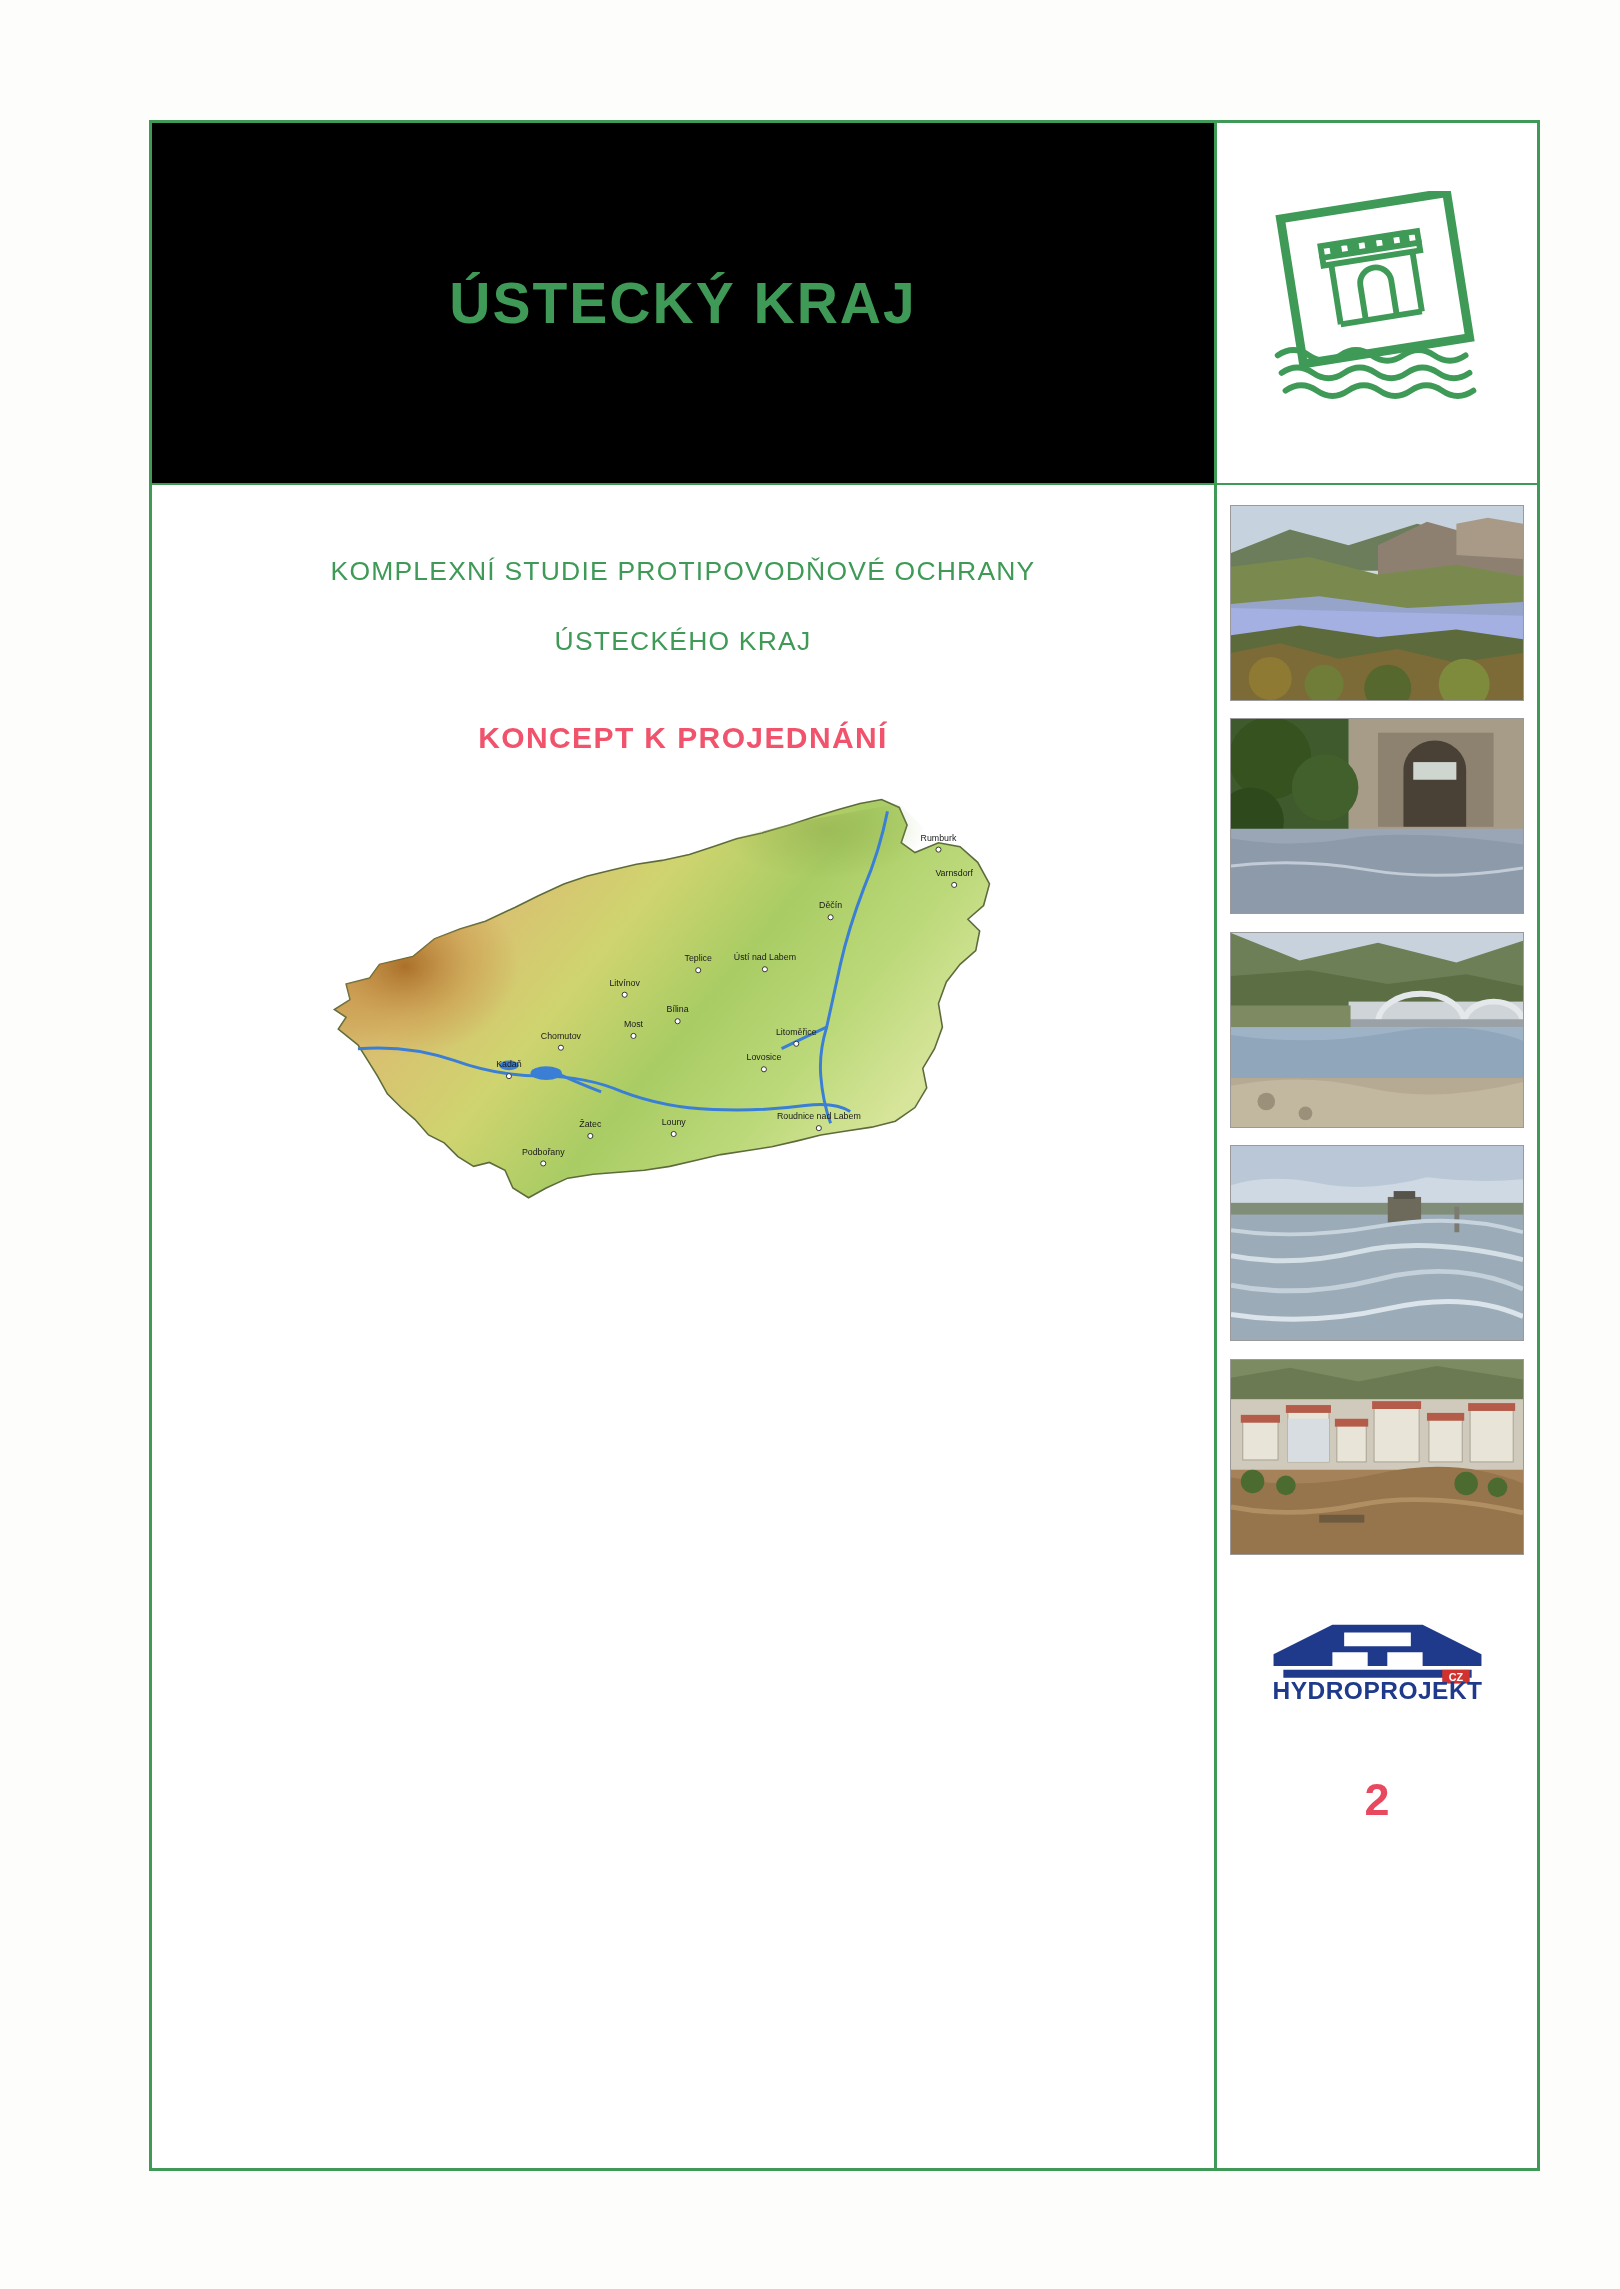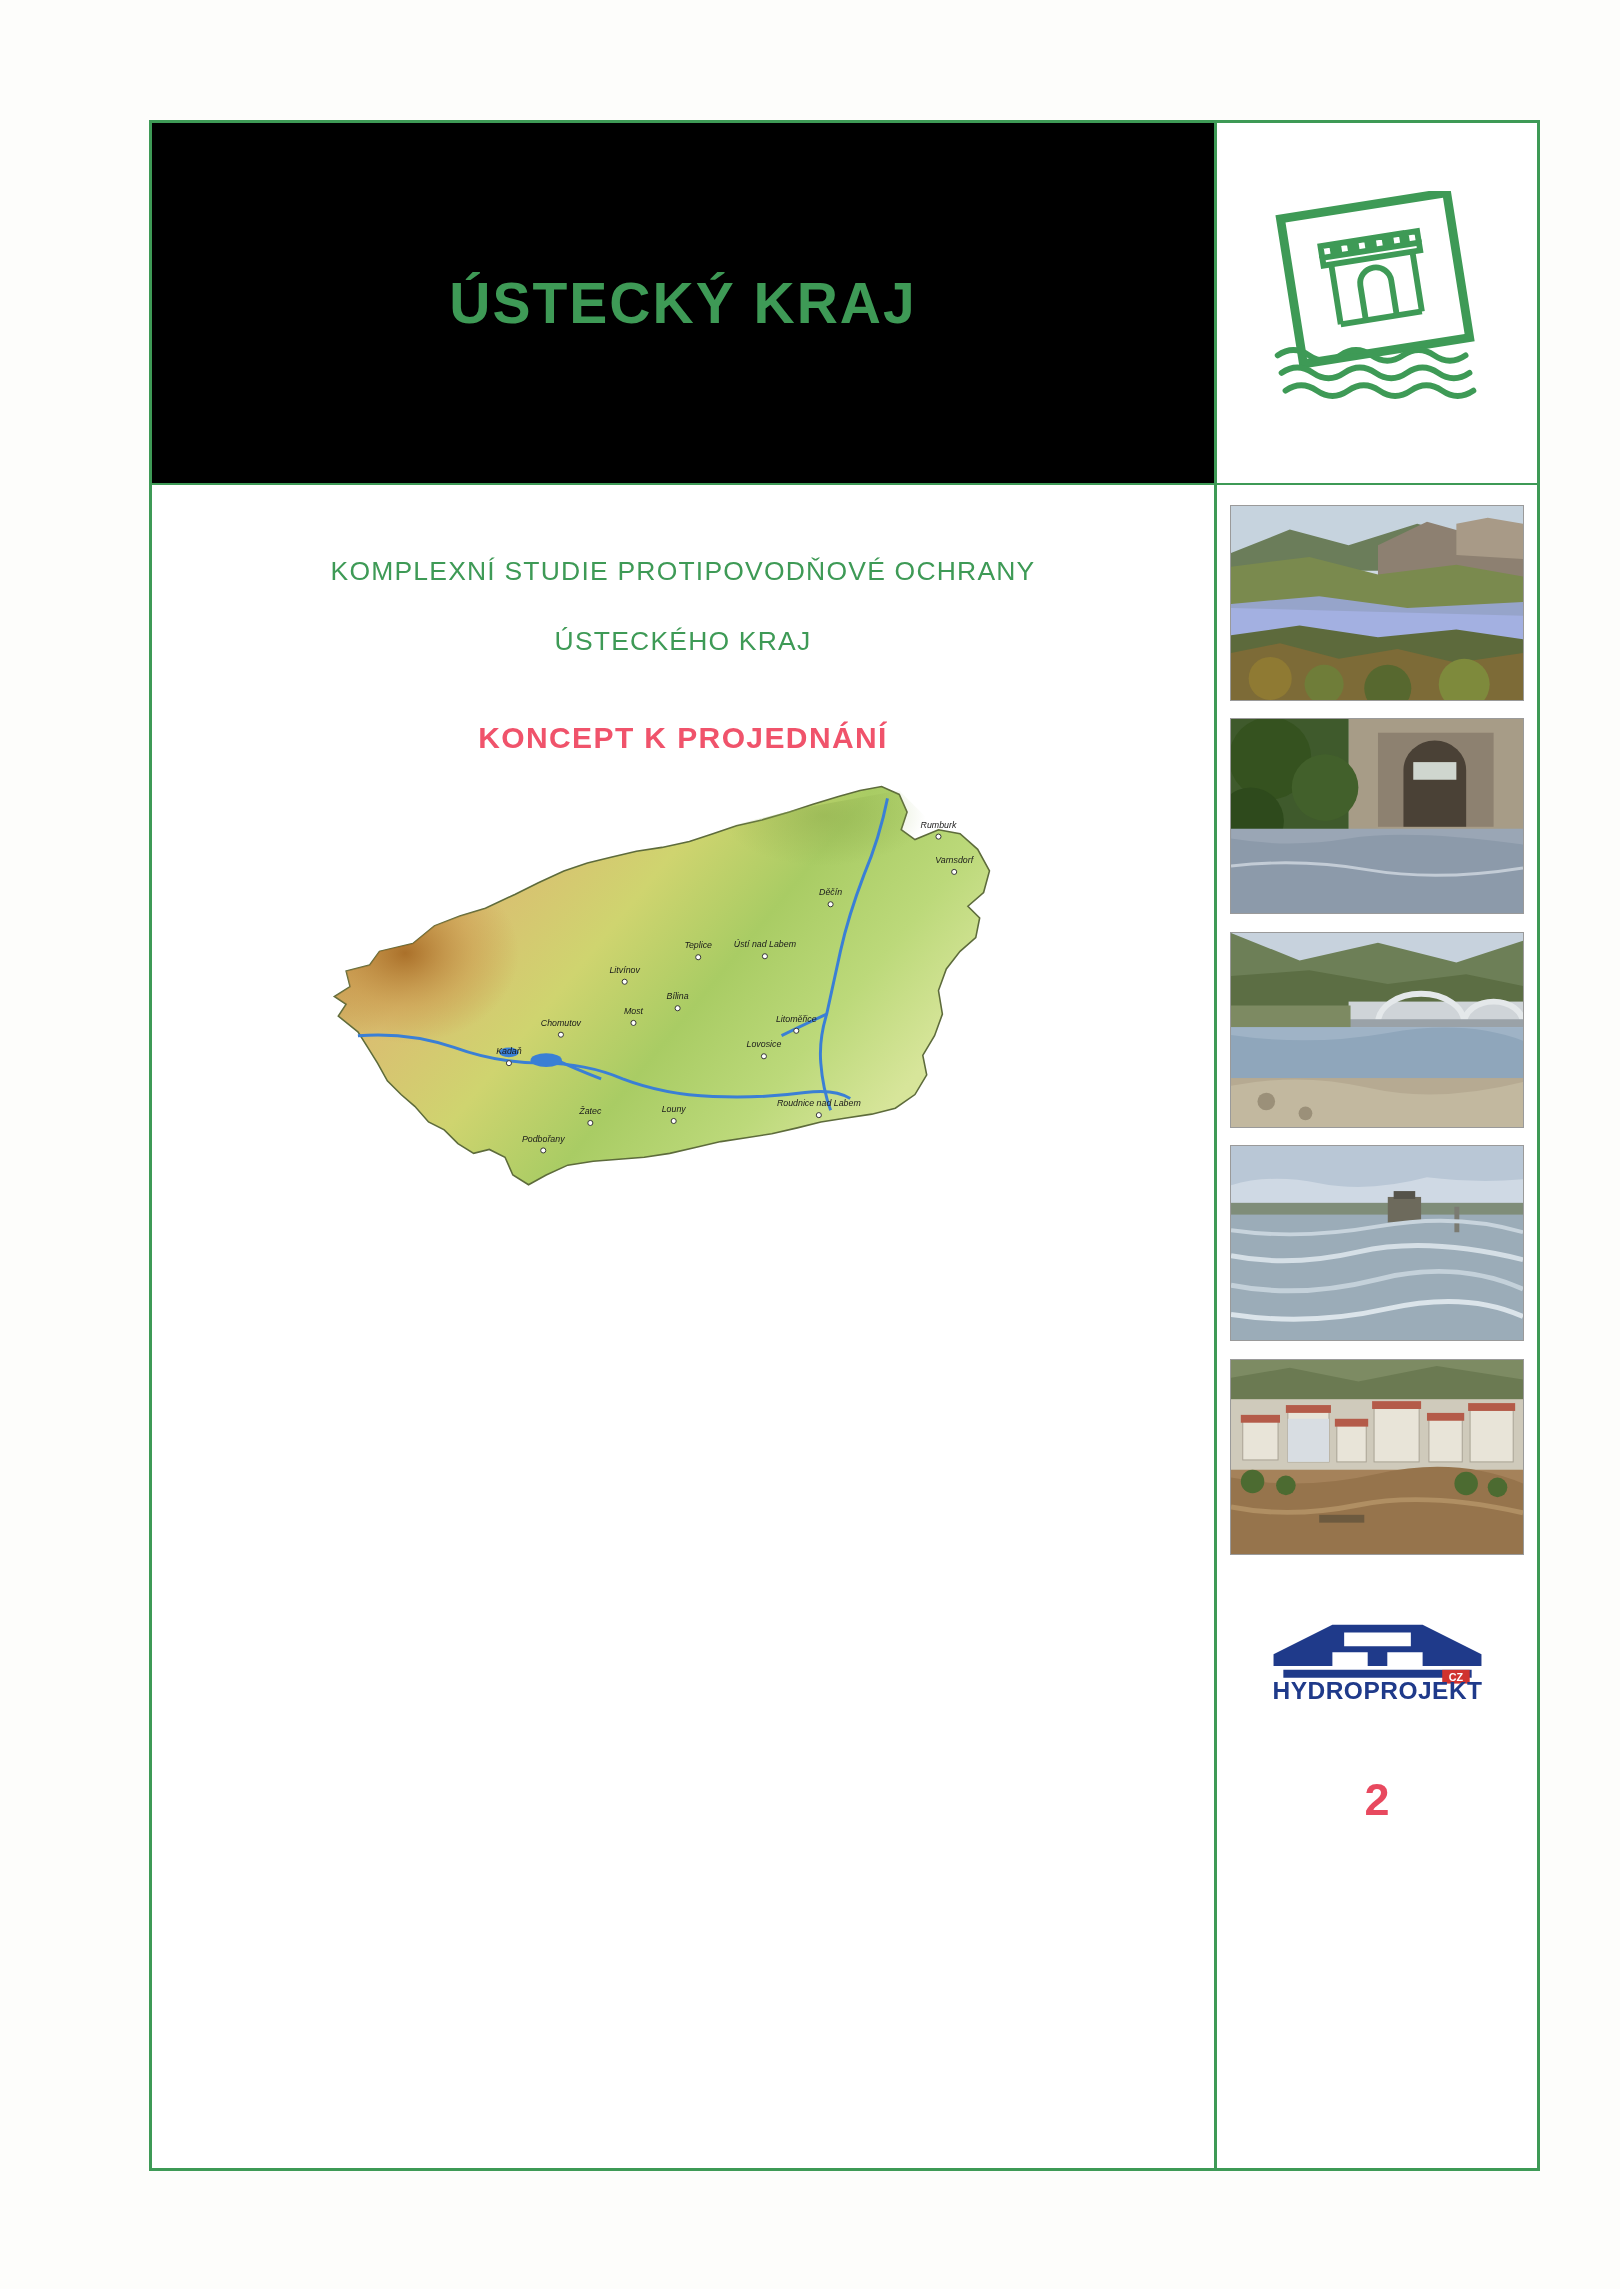--- a/index.html
+++ b/index.html
@@ -125,24 +125,23 @@
     font-size: 24.5px;
     font-weight: bold;
     color: #2d2d2d;
     letter-spacing: 1px;
   }
 
   
   .map-wrap {
     position: absolute;
     left: 0;
-    top: 235px;
+    top: 248px;
     width: 100%;
     height: 1039px;
-    font-style: italic;
   }
   .map-svg { display: block; margin: 0 auto; }
 
   
   .photo {
     width: 294px;
     height: 196px;
     margin-top: 17.6px;
     border: 1px solid #9a9a9a;
     box-sizing: border-box;

